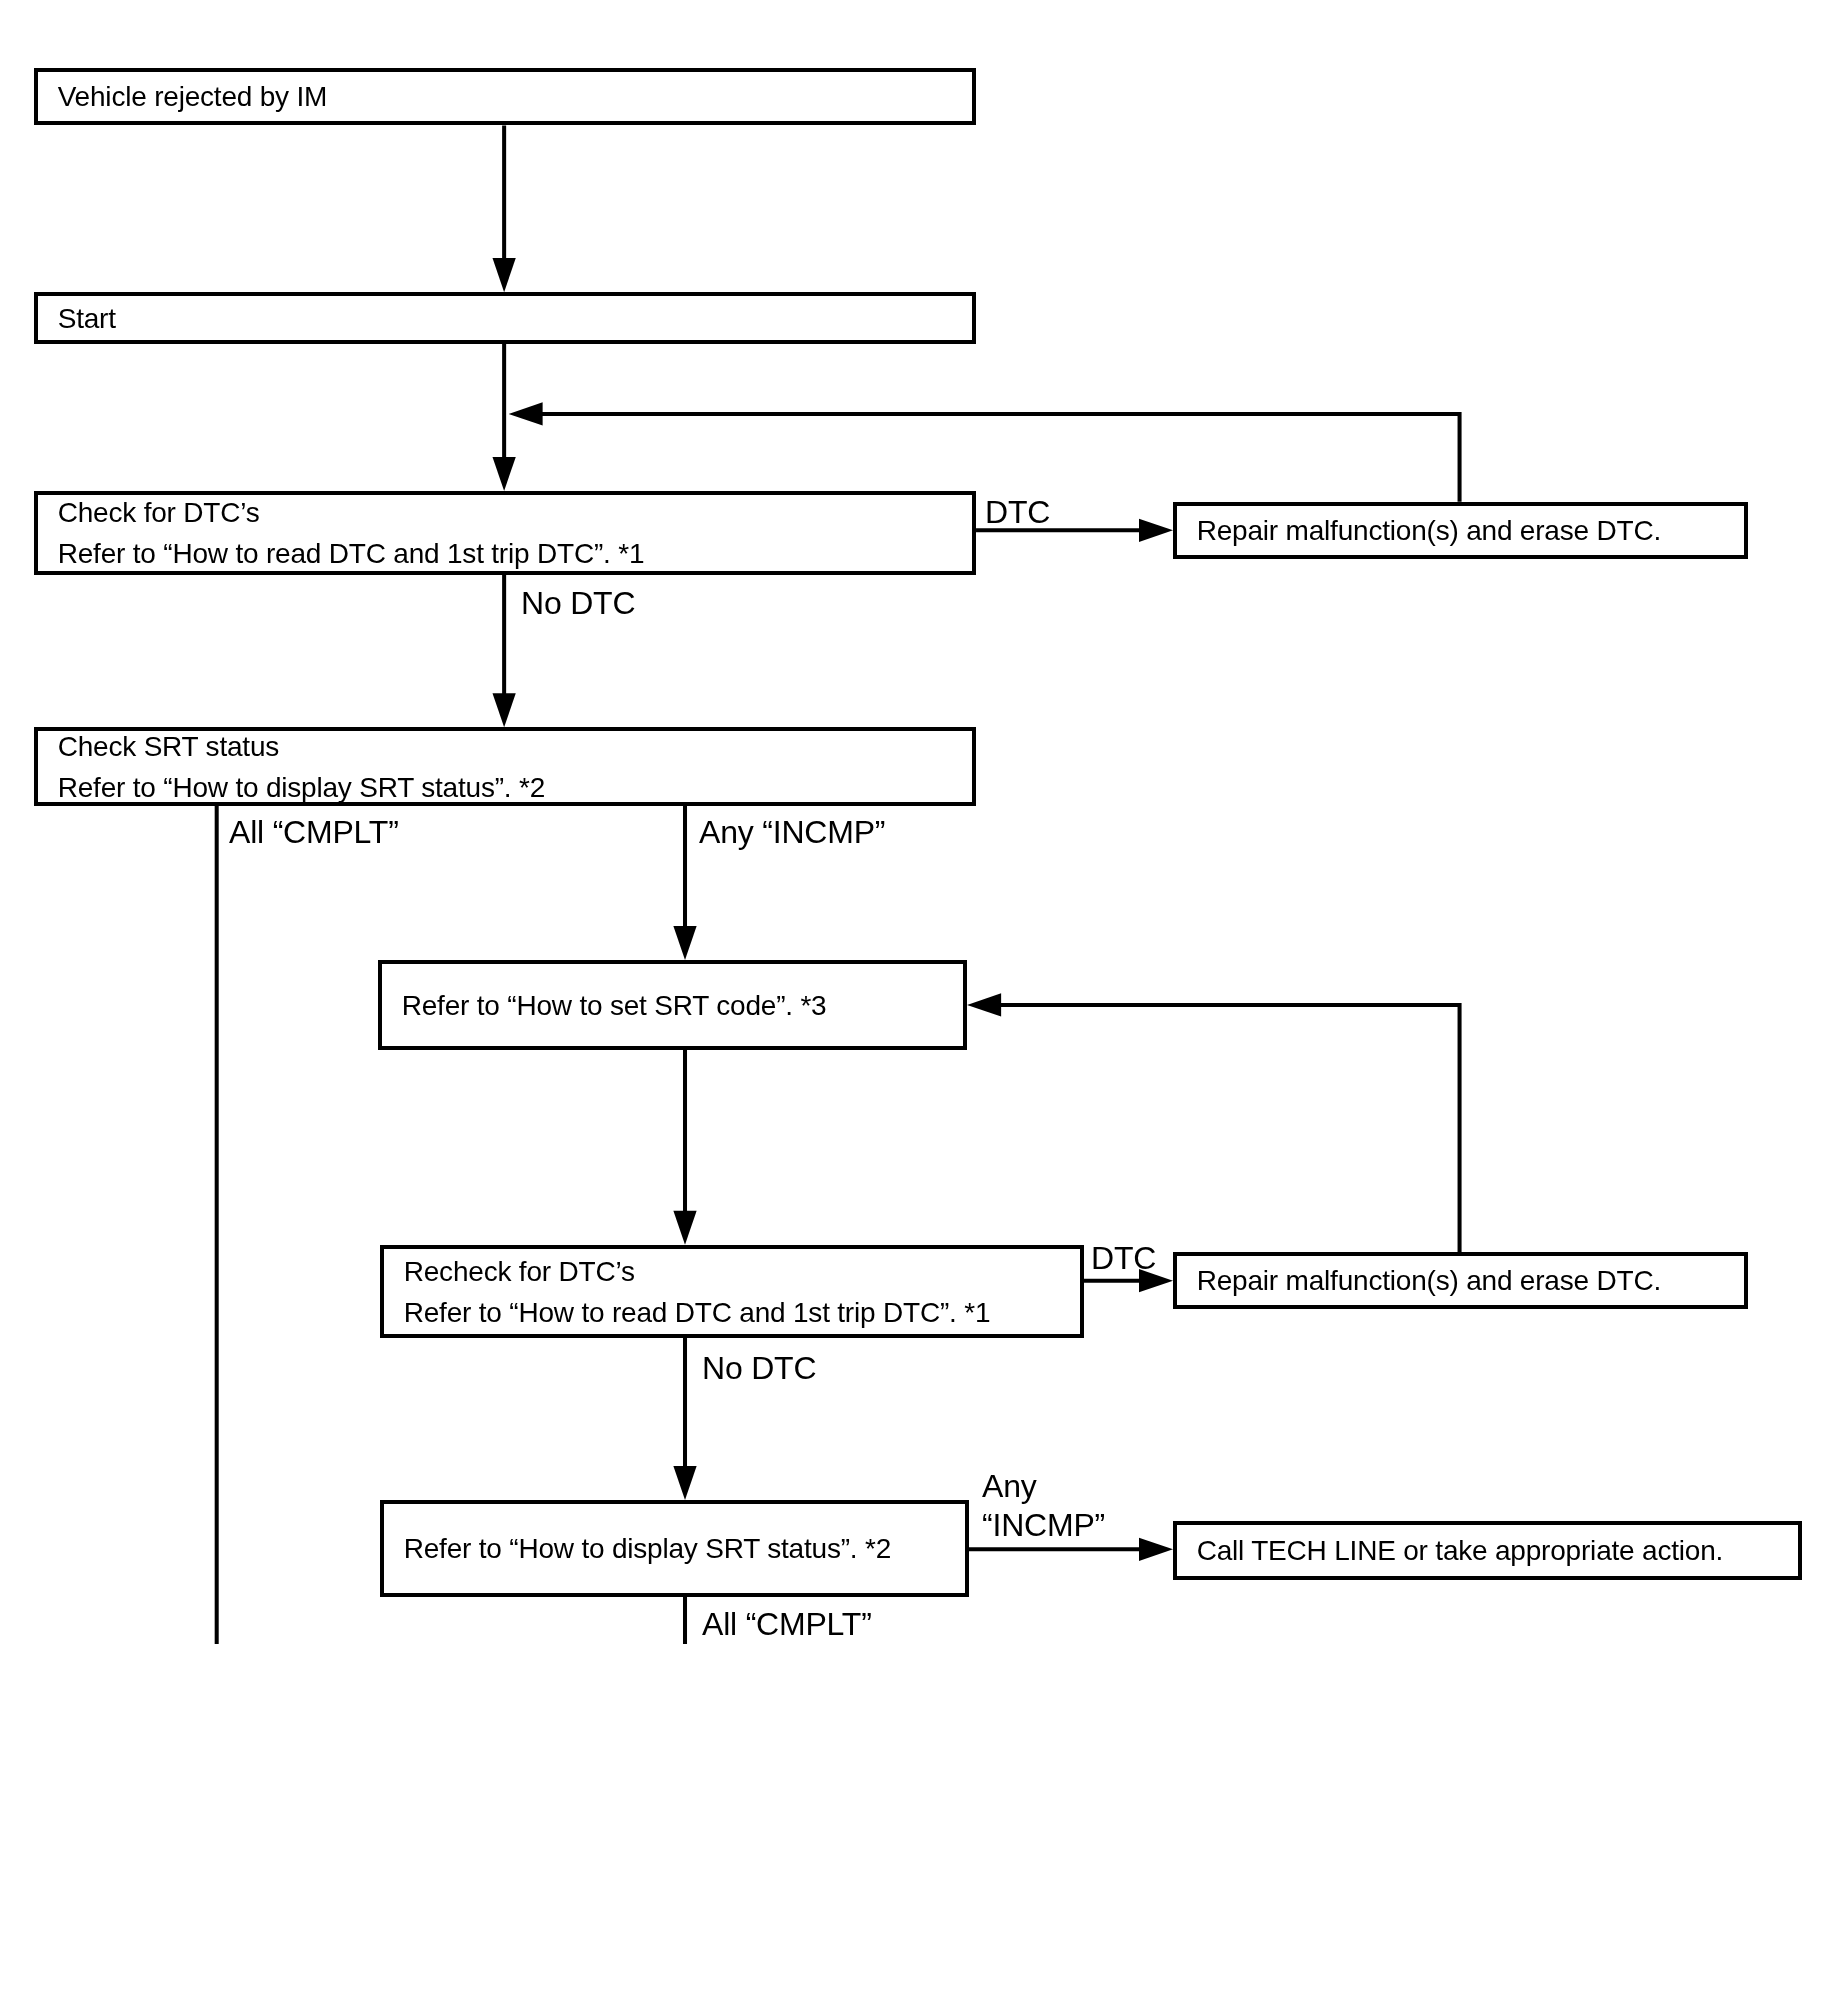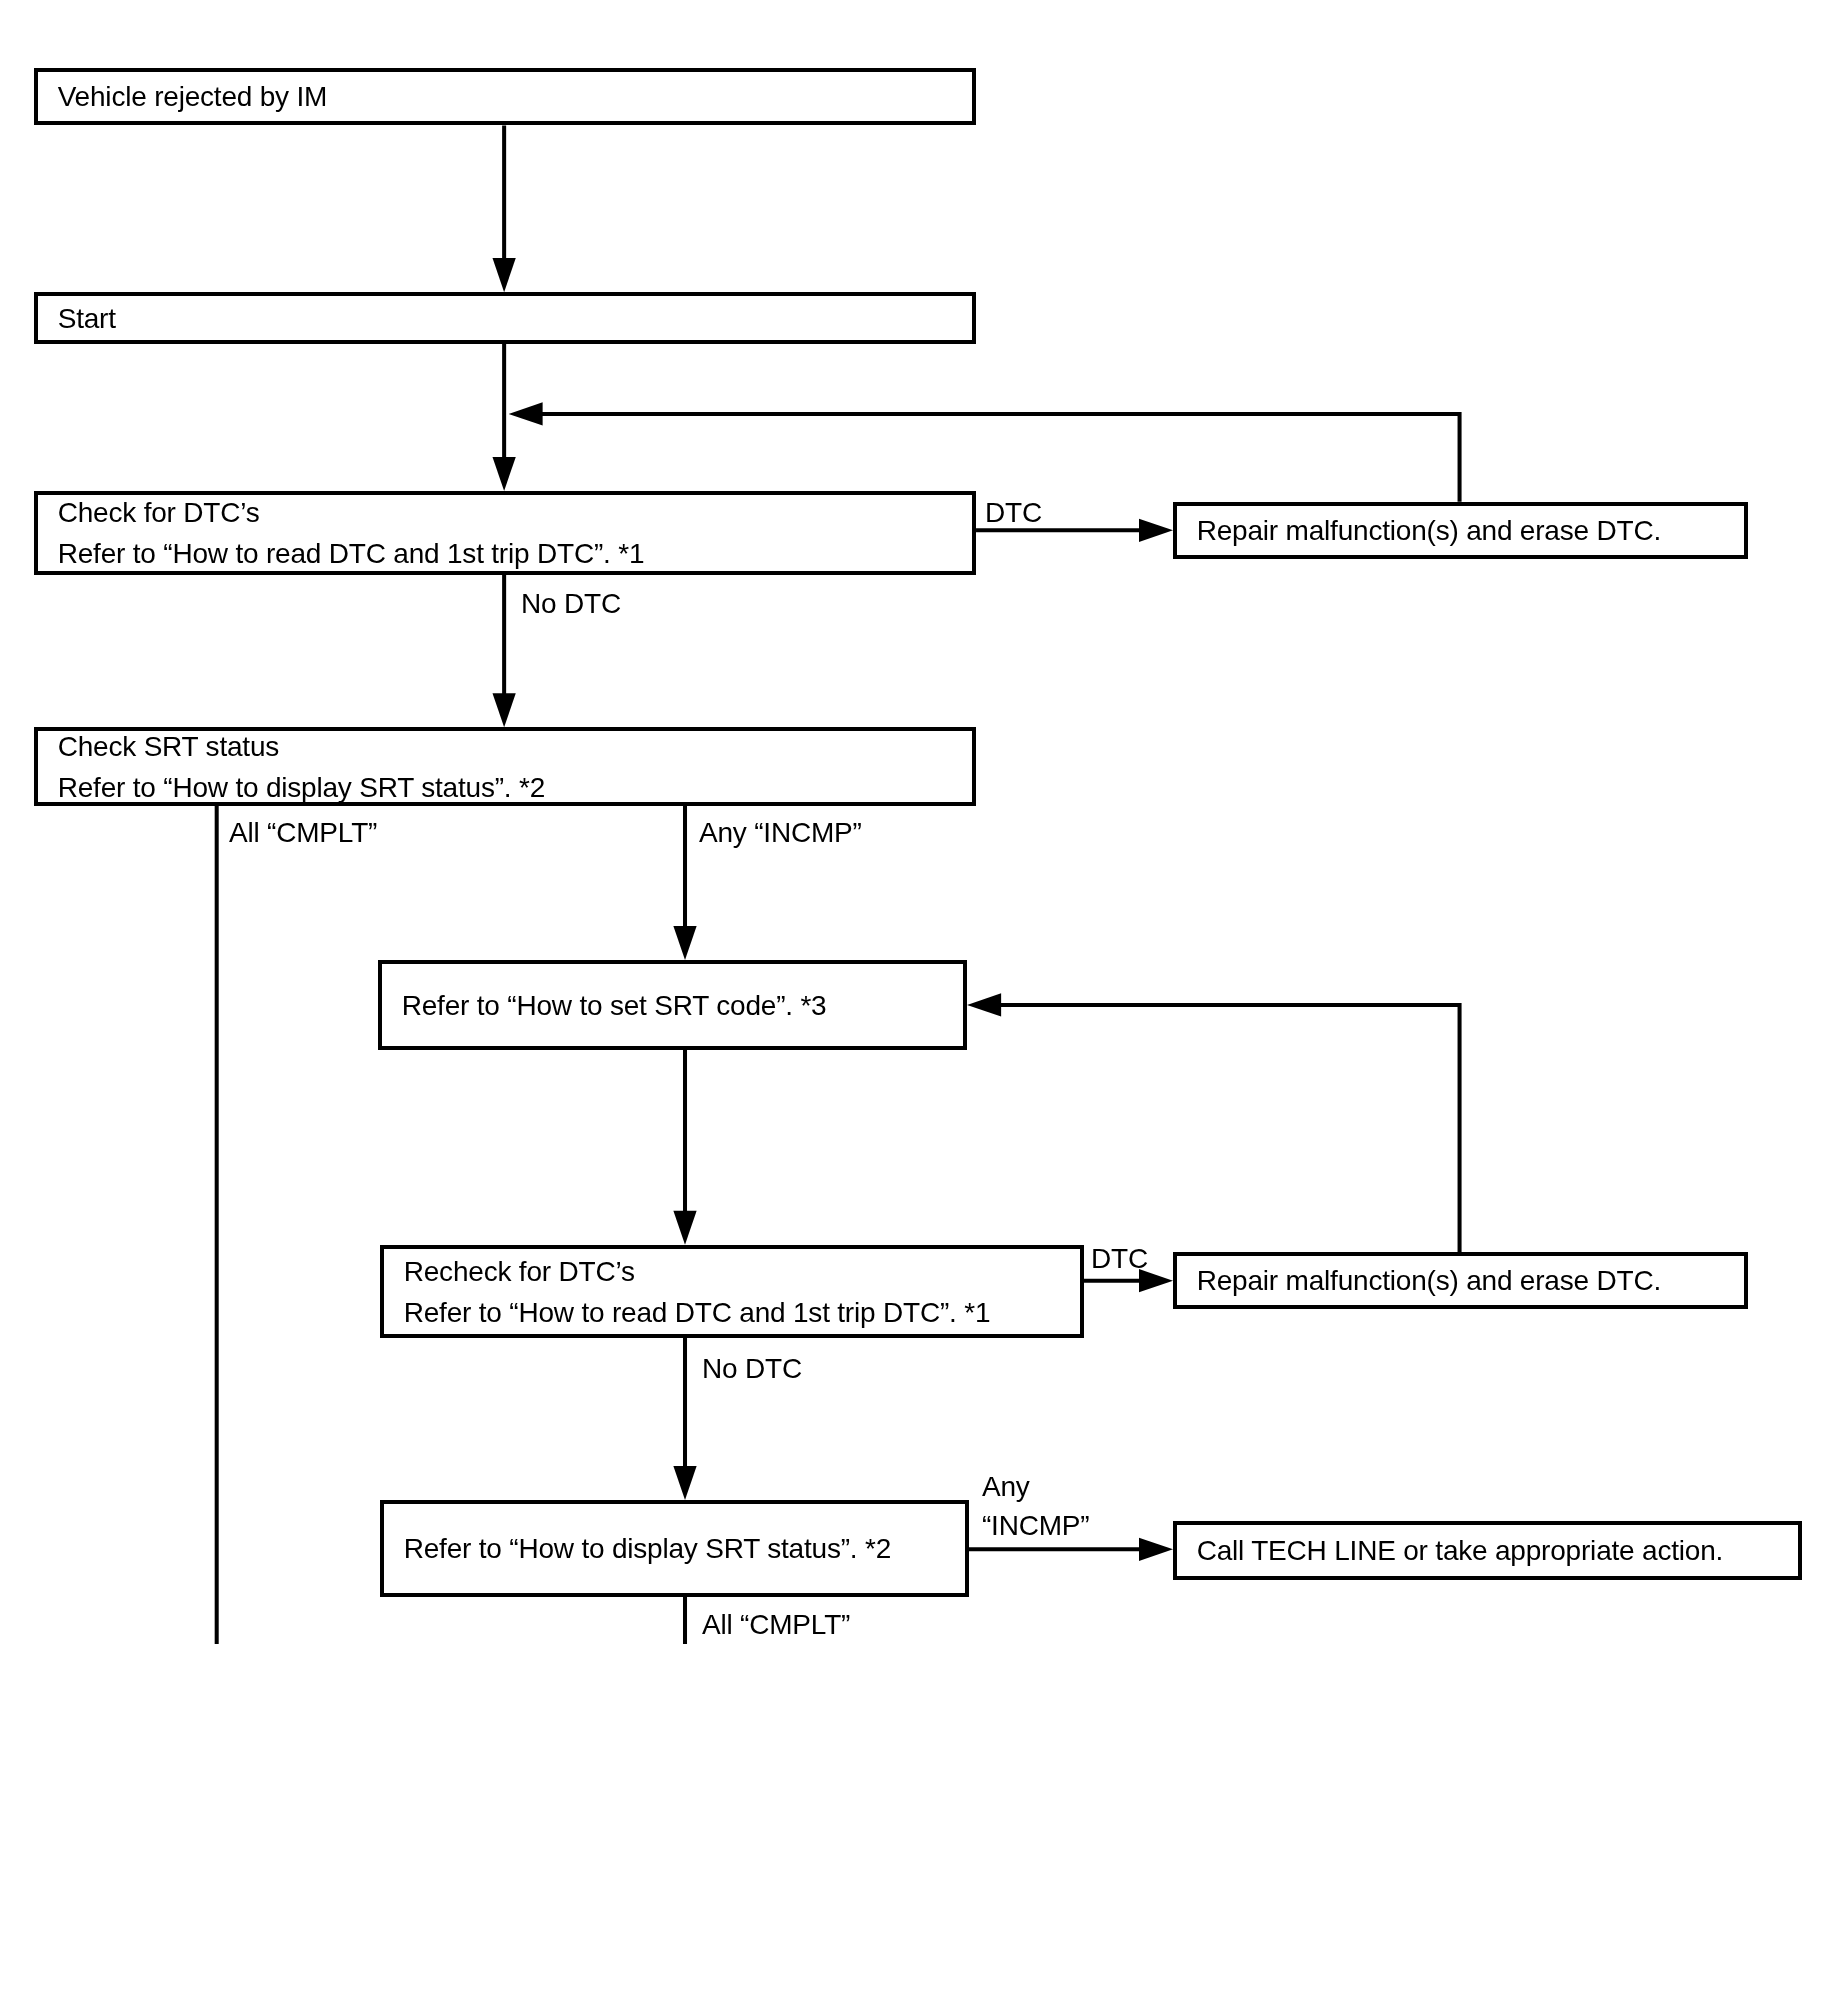--- a/index.html
+++ b/index.html
@@ -23,21 +23,21 @@
     justify-content:center;
     font-size:28px;
     line-height:41px;
     letter-spacing:-0.2px;
     white-space:nowrap;
   }
   .box .l{padding-left:19.7px;white-space:nowrap;}
   .elabel{
     position:absolute;
     z-index:3;
-    font-size:28px;
+    font-size:32px;
     line-height:39px;
     letter-spacing:-0.2px;
     white-space:nowrap;
   }
   .figcode{
     position:absolute;
     z-index:3;
     font-size:26px;
     letter-spacing:0.4px;
   }

